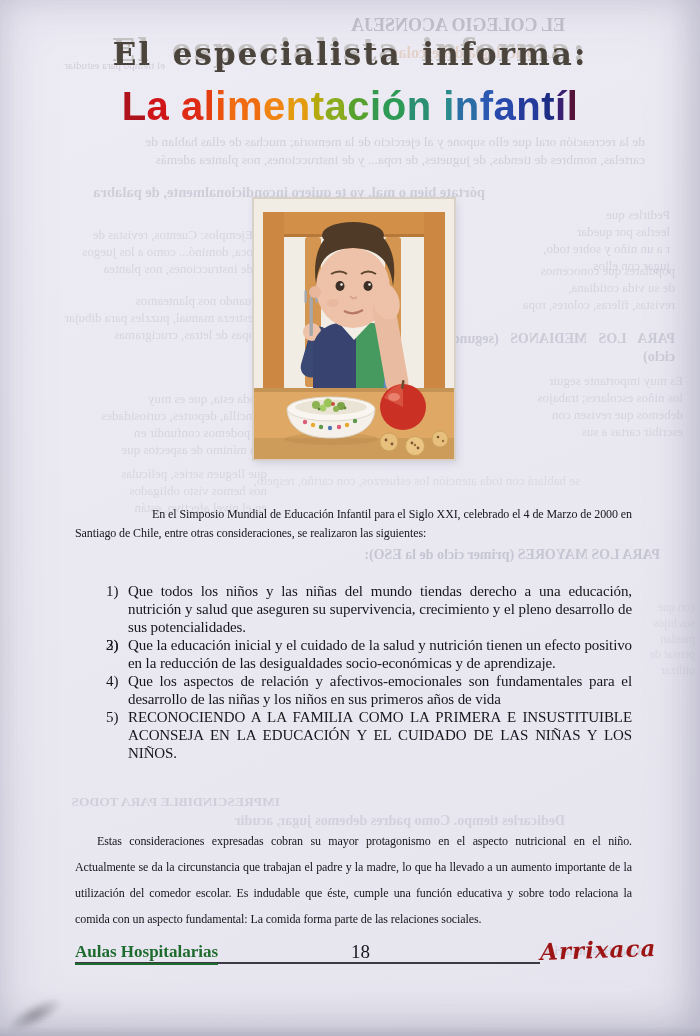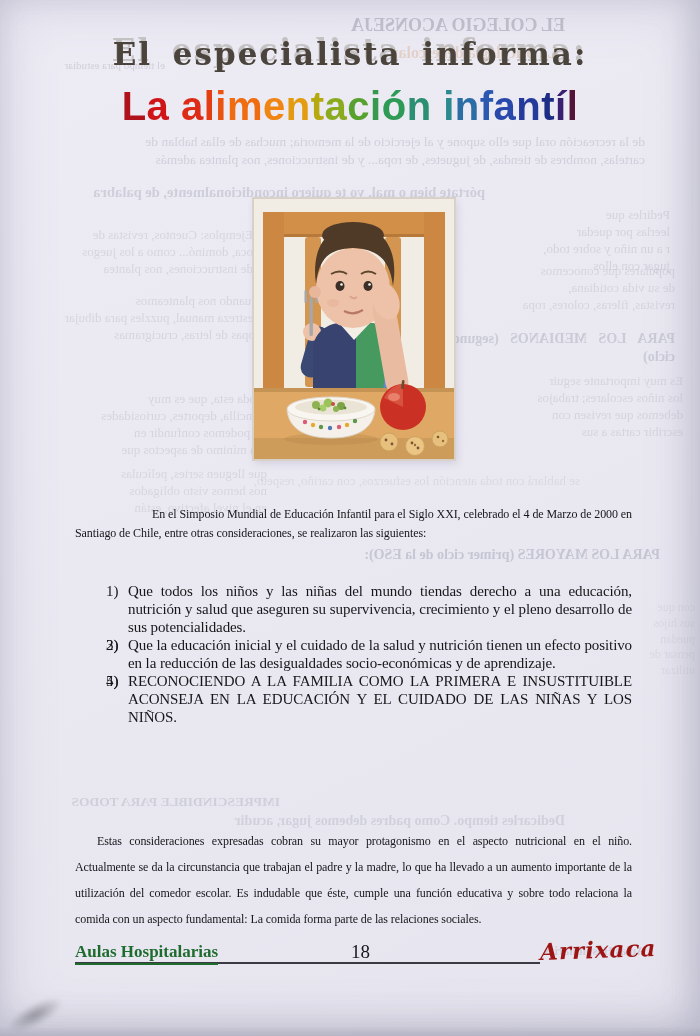--- a/index.html
+++ b/index.html
@@ -216,21 +216,21 @@
       <rect x="0" y="0" width="202" height="262" fill="#f0e2cc" opacity=".12"></rect>
     </svg>
   </div>
 
   <p class="bodytext intro">En el Simposio Mundial de Educación Infantil para el Siglo XXI, celebrado el 4 de Marzo de 2000 en Santiago de Chile, entre otras consideraciones, se realizaron las siguientes:</p>
 
   <div class="list" id="list">
       <div class="li"><span class="num">1)</span><span>Que todos los niños y las niñas del mundo tiendas derecho a una educación, nutrición y salud que aseguren su supervivencia, crecimiento y el pleno desarrollo de sus potencialidades.</span></div>
       <div class="li"><span class="num">2)</span></div>
       <div class="li"><span class="num">3)</span><span>Que la educación inicial y el cuidado de la salud y nutrición tienen un efecto positivo en la reducción de las desigualdades socio-económicas y de aprendizaje.</span></div>
-      <div class="li"><span class="num">4)</span></div>
+      <div class="li"><span class="num">4)</span><span>Que los aspectos de relación y afectivos-emocionales son fundamentales para el desarrollo de las niñas y los niños en sus primeros años de vida</span></div>
       <div class="li"><span class="num">5)</span><span>RECONOCIENDO A LA FAMILIA COMO LA PRIMERA E INSUSTITUIBLE ACONSEJA EN LA EDUCACIÓN Y EL CUIDADO DE LAS NIÑAS Y LOS NIÑOS.</span></div>
     </div>
 
   <p class="bodytext closing">Estas consideraciones expresadas cobran su mayor protagonismo en el aspecto nutricional en el niño. Actualmente se da la circunstancia que trabajan el padre y la madre, lo que ha llevado a un aumento importante de la utilización del comedor escolar. Es indudable que éste, cumple una función educativa y sobre todo relaciona la comida con un aspecto fundamental: La comida forma parte de las relaciones sociales.</p>
 
   <span class="f-rule"></span>
   <span class="f-left">Aulas Hospitalarias</span>
   <span class="f-page">18</span>
   <span class="f-right">Arrixaca</span>
 

